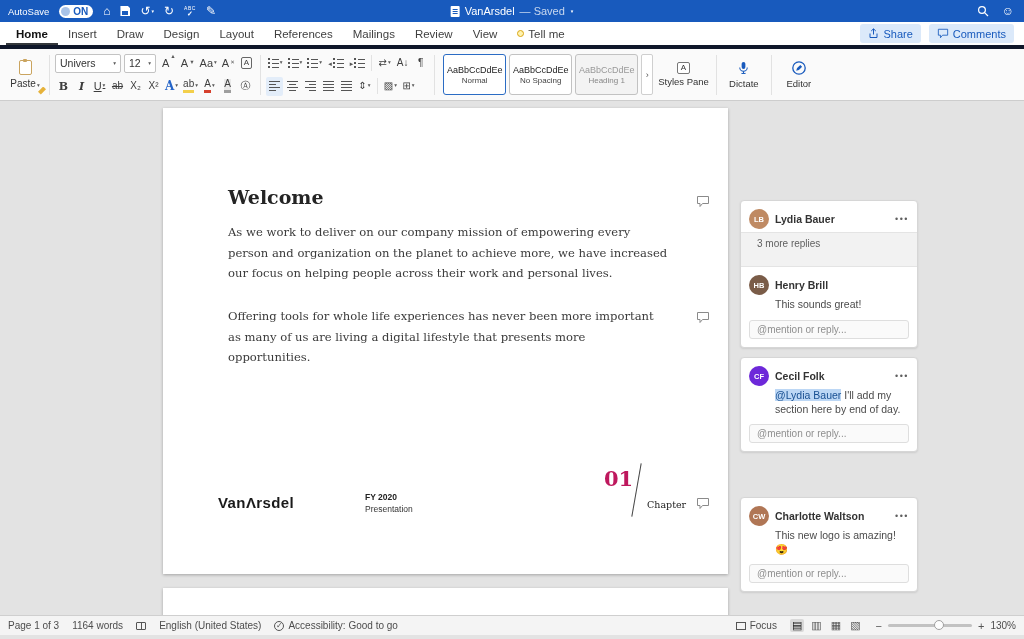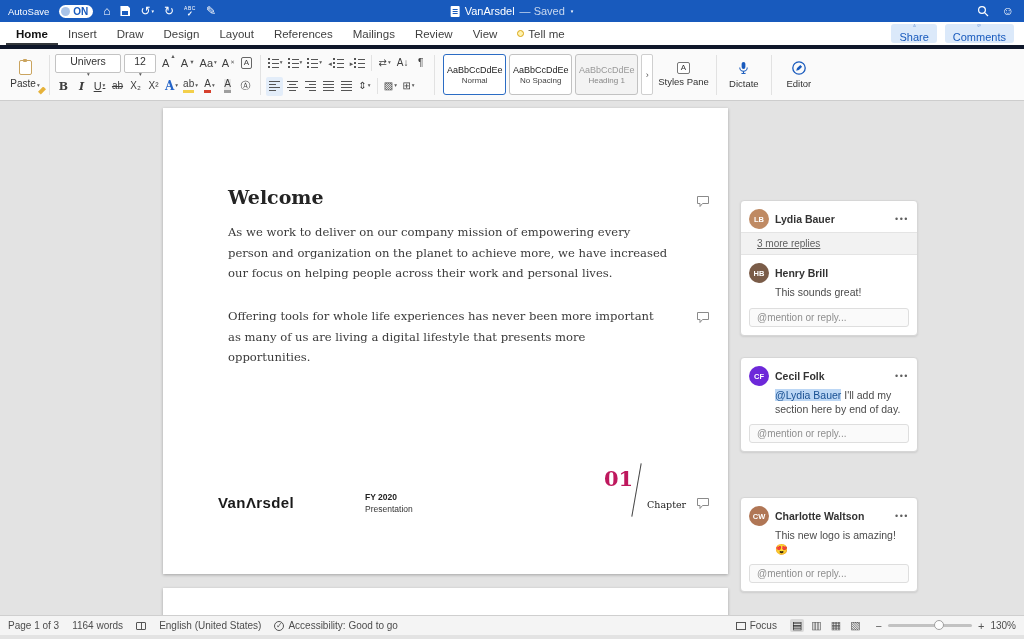--- a/index.html
+++ b/index.html
@@ -25,36 +25,36 @@
   .doc-ic::after{content:"";position:absolute;left:2px;top:3px;right:2px;height:1px;background:#185abd;box-shadow:0 2px 0 #185abd,0 4px 0 #185abd;}
   .tb-status{opacity:.75;}
   .tb-right{position:absolute;right:10px;display:flex;gap:13px;align-items:center;}
 
   
   .tabrow{position:absolute;top:22px;left:0;right:0;height:27px;background:#fff;border-bottom:4px solid #0f172a;display:flex;align-items:stretch;padding-left:6px;}
   .tab{display:flex;align-items:center;gap:4px;padding:0 10px;font-size:11.5px;color:#3f3f3f;}
   .tab.active{font-weight:bold;color:#111;box-shadow:inset 0 -2px 0 #34383c;}
   .bulb{width:7px;height:7px;border-radius:50%;background:#fff3b0;border:1px solid #d9a514;}
   .tab-actions{margin-left:auto;display:flex;align-items:center;gap:8px;padding-right:10px;}
-  .pill{display:flex;align-items:center;gap:4px;background:#dbe9fa;color:#185abd;font-size:11px;height:19px;padding:0 8px;border-radius:3px;flex-direction:column;}
+  .pill{display:flex;align-items:center;gap:4px;background:#dbe9fa;color:#185abd;font-size:11px;height:19px;padding:0 8px;border-radius:3px;}
 
   
   .ribbon{position:absolute;top:49px;left:0;right:0;height:52px;background:#fafafa;border-bottom:1px solid #cdcdcd;display:flex;align-items:center;padding:0 6px;}
   .vsep{width:1px;height:40px;background:#e2e2e2;margin:0 5px;flex:none;}
   .rcol{display:flex;flex-direction:column;gap:4px;}
   .rrow{display:flex;align-items:center;gap:1px;}
   .ib{min-width:17px;height:19px;display:inline-flex;align-items:center;justify-content:center;font-size:11px;color:#3d3d3d;border-radius:2px;padding:0 2px;line-height:1;}
   .ib.on{background:#e3edf9;}
   .chev{font-size:5.5px;color:#5a5a5a;margin-left:1px;}
   .tinyup{font-size:5.5px;color:#5a5a5a;margin-left:1px;align-self:flex-start;}
   .paste{display:flex;flex-direction:column;align-items:center;justify-content:center;gap:3px;width:38px;height:46px;font-size:10px;color:#333;position:relative;}
   .clipboard{width:13px;height:15px;border:1px solid #caa45f;border-radius:2px;background:#fff;position:relative;}
   .clipboard::before{content:"";position:absolute;top:-2px;left:3.5px;width:4px;height:3px;background:#caa45f;border-radius:1px;}
   .brush{position:absolute;right:-2px;bottom:3px;width:8px;height:8px;background:#e6b23a;clip-path:polygon(0 65%,65% 0,100% 35%,35% 100%);}
-  .selbox{height:19px;border:1px solid #c3c3c3;background:#fff;border-radius:2px;display:flex;align-items:center;justify-content:space-between;padding:0 4px;font-size:10.5px;color:#333;gap:4px;flex-direction:column;}
+  .selbox{height:19px;border:1px solid #c3c3c3;background:#fff;border-radius:2px;display:flex;align-items:center;justify-content:space-between;padding:0 4px;font-size:10.5px;color:#333;gap:4px;}
   .w-font{width:66px;margin-right:2px;}
   .w-size{width:32px;margin-right:3px;}
   .serifB{font-family:"DejaVu Serif",serif;font-weight:bold;}
   .serifI{font-family:"DejaVu Serif",serif;font-style:italic;font-weight:bold;}
   .u{text-decoration:underline;}
   .st{text-decoration:line-through;font-size:10px;}
   .blue-a{color:#2464c8;font-family:"DejaVu Serif",serif;font-weight:bold;font-size:12px;}
   .colA{display:inline-block;line-height:1;padding-bottom:1px;border-bottom:3px solid transparent;font-size:10px;}
   .colA.y{border-color:#f3cf4a;}
   .colA.r{border-color:#d6402c;}
@@ -108,21 +108,21 @@
   .card{position:absolute;left:740px;width:178px;background:#fff;border:1px solid #d6d6d6;border-radius:4px;box-shadow:0 1px 2px rgba(0,0,0,.1);}
   .c1{top:99px;} .c2{top:256px;} .c3{top:396px;}
   .chead{display:flex;align-items:center;gap:6px;padding:8px 8px 3px 8px;}
   .avatar{width:20px;height:20px;border-radius:50%;color:#fff;font-size:7.5px;display:flex;align-items:center;justify-content:center;font-weight:bold;flex:none;}
   .av1{background:#bf8a63;} .av2{background:#7a5c48;} .av3{background:#6d28d9;} .av4{background:#b07655;}
   .cname{font-size:10.5px;font-weight:bold;color:#333;flex:1;}
   .cmenu{color:#5f5f5f;font-size:9px;letter-spacing:1.5px;}
   .ctext{margin:0 10px 8px 34px;font-size:10.5px;line-height:13.5px;color:#4b4b4b;}
   .mention{color:#2464c8;}
   .mention.hl{background:#bcd7f5;color:#174f92;}
-  .replybar{background:#f2f2f2;border-top:1px solid #e4e4e4;border-bottom:1px solid #e4e4e4;padding:5px 10px 5px 16px;font-size:10px;color:#5f5f5f;text-decoration:underline;}
+  .replybar{background:#f2f2f2;border-top:1px solid #e4e4e4;border-bottom:1px solid #e4e4e4;padding:5px 10px 17px 16px;font-size:10px;color:#5f5f5f;}
   .cinput{margin:2px 8px 8px 8px;padding:0 7px;height:19px;line-height:18px;background:#fafafa;border:1px solid #dedede;border-radius:3px;font-size:10px;color:#8f8f8f;overflow:hidden;white-space:nowrap;}
 
   
   .statusbar{position:absolute;bottom:4px;left:0;right:0;height:20px;background:#f4f4f4;border-top:1px solid #cfcfcf;display:flex;align-items:center;justify-content:space-between;padding:0 8px;font-size:10px;color:#4d4d4d;}
   .sb-left,.sb-right{display:flex;align-items:center;gap:13px;}
   .sb-item{display:flex;align-items:center;gap:4px;white-space:nowrap;}
   .book{width:10px;height:8px;border:1px solid #555;border-radius:1px;position:relative;}
   .book::after{content:"";position:absolute;left:4px;top:0;bottom:0;width:1px;background:#555;}
   .acc-ic{font-size:8px;border:1px solid #555;border-radius:50%;width:10px;height:10px;display:inline-flex;align-items:center;justify-content:center;}
   .focus-ic{width:10px;height:8px;border:1px solid #555;}

